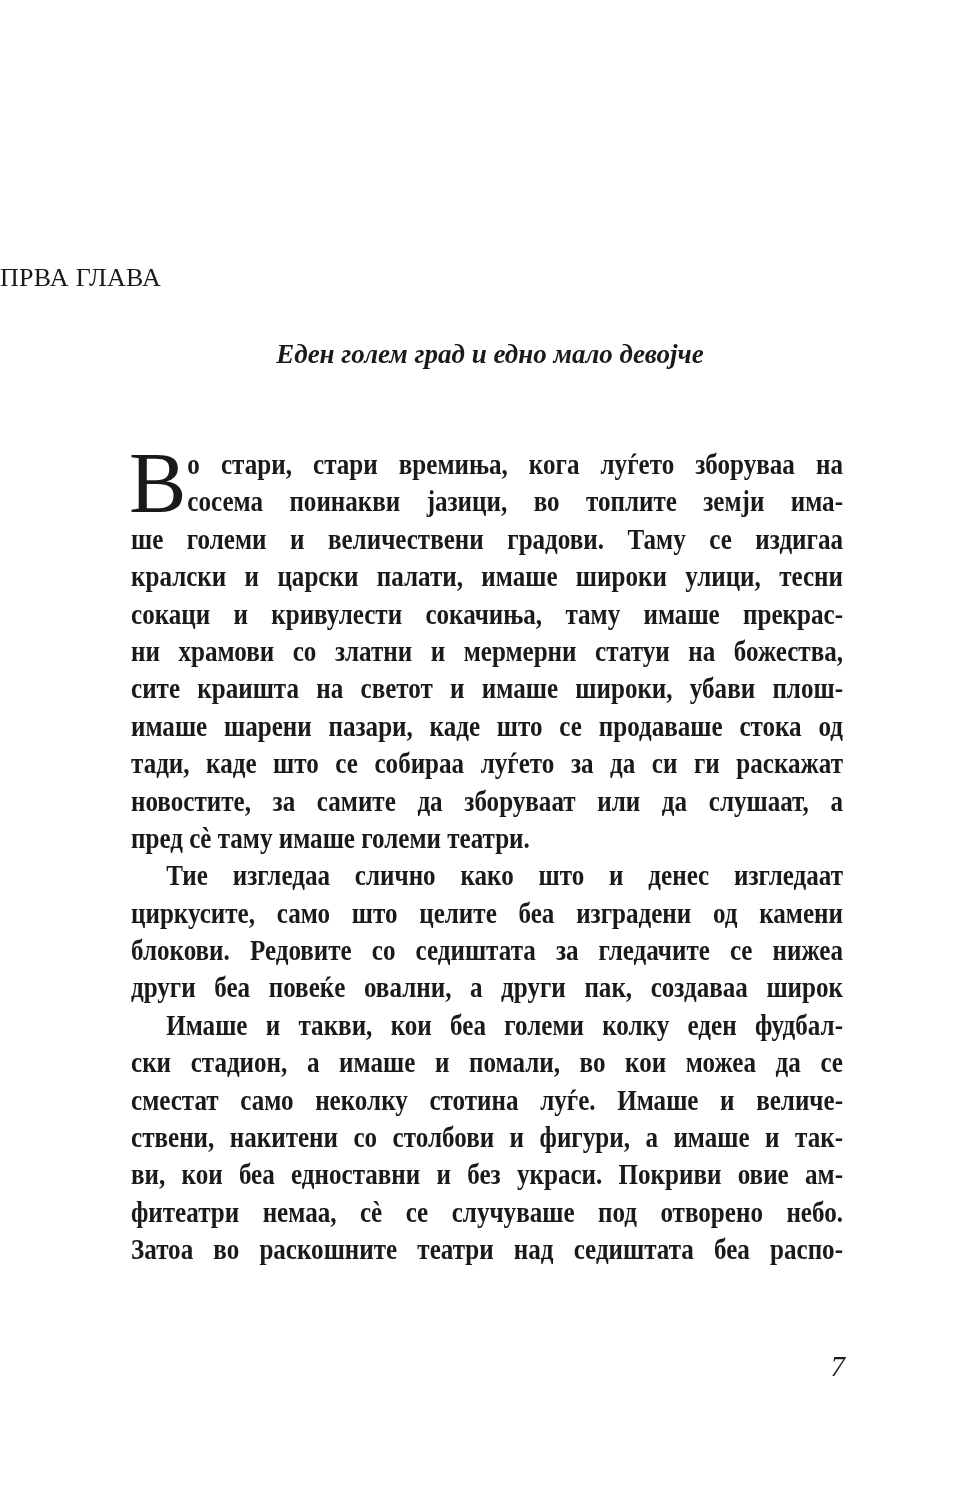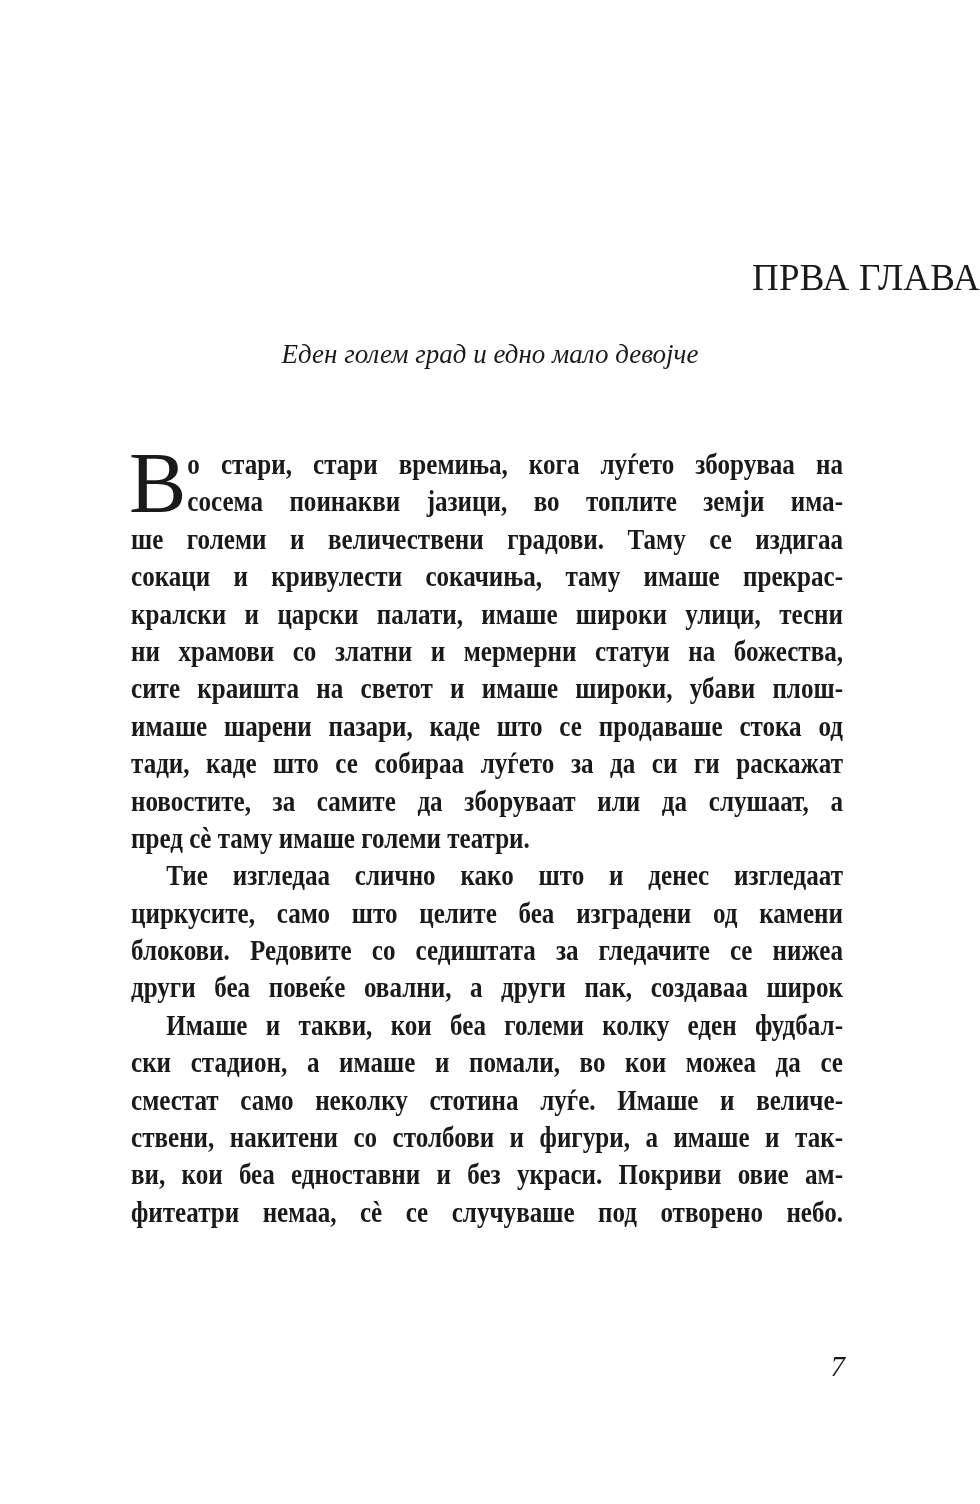--- a/index.html
+++ b/index.html
@@ -13,34 +13,35 @@
       position: relative;
       overflow: hidden;
       color: #1a1a1a;
       font-family: "Liberation Serif", "DejaVu Serif", serif;
     }
     .chapter-title {
       position: absolute;
       top: 258px;
       left: 0;
       width: 980px;
-      text-align: right;
-      font-size: 37px;
+      text-align: left;
+      font-size: 26px;
       letter-spacing: 0.3px;
       line-height: 40px;
     }
     .chapter-subtitle {
       position: absolute;
       top: 334px;
       left: 0;
       width: 980px;
       text-align: center;
       font-size: 27px;
       font-style: italic;
       line-height: 40px;
+      font-weight: bold;
     }
     .body-text {
       position: absolute;
       top: 446px;
       left: 131px;
       width: 712px;
     }
     .line {
       display: block;
       height: 37.4px;
@@ -101,22 +102,22 @@
 
   <div class="chapter-title">ПРВА ГЛАВА</div>
   <div class="chapter-subtitle">Еден голем град и едно мало девојче</div>
 
   <div class="body-text">
     <div style="position:relative;">
       <span class="dropcap">В</span>
       <span class="line dropcap-line"><span class="inner">о стари, стари времиња, кога луѓето зборуваа на</span></span>
       <span class="line dropcap-line"><span class="inner">сосема поинакви јазици, во топлите земји има-</span></span>
       <span class="line"><span class="inner">ше големи и величествени градови. Таму се издигаа</span></span>
+      <span class="line"><span class="inner">кралски и царски палати, имаше широки улици, тесни</span></span>
       <span class="line"><span class="inner">сокаци и кривулести сокачиња, таму имаше прекрас-</span></span>
-      <span class="line"><span class="inner">кралски и царски палати, имаше широки улици, тесни</span></span>
       <span class="line"><span class="inner">ни храмови со златни и мермерни статуи на божества,</span></span>
       <span class="line"><span class="inner">сите краишта на светот и имаше широки, убави плош-</span></span>
       <span class="line"><span class="inner">имаше шарени пазари, каде што се продаваше стока од</span></span>
       <span class="line"><span class="inner">тади, каде што се собираа луѓето за да си ги раскажат</span></span>
       <span class="line"><span class="inner">новостите, за самите да зборуваат или да слушаат, а</span></span>
       <span class="line last"><span class="inner">пред сè таму имаше големи театри.</span></span>
     </div>
 
     <div>
       <span class="line indent"><span class="inner">Тие изгледаа слично како што и денес изгледаат</span></span>
@@ -125,18 +126,19 @@
       <span class="line"><span class="inner">други беа повеќе овални, а други пак, создаваа широк</span></span>
     </div>
 
     <div>
       <span class="line indent"><span class="inner">Имаше и такви, кои беа големи колку еден фудбал-</span></span>
       <span class="line"><span class="inner">ски стадион, а имаше и помали, во кои можеа да се</span></span>
       <span class="line"><span class="inner">сместат само неколку стотина луѓе. Имаше и величе-</span></span>
       <span class="line"><span class="inner">ствени, накитени со столбови и фигури, а имаше и так-</span></span>
       <span class="line"><span class="inner">ви, кои беа едноставни и без украси. Покриви овие ам-</span></span>
       <span class="line"><span class="inner">фитеатри немаа, сè се случуваше под отворено небо.</span></span>
+      <span class="line"><span class="inner">Затоа во раскошните театри над седиштата беа распо-</span></span>
     </div>
   </div>
 
   <div class="page-number">7</div>
 
 </div>
 
 </body></html>

